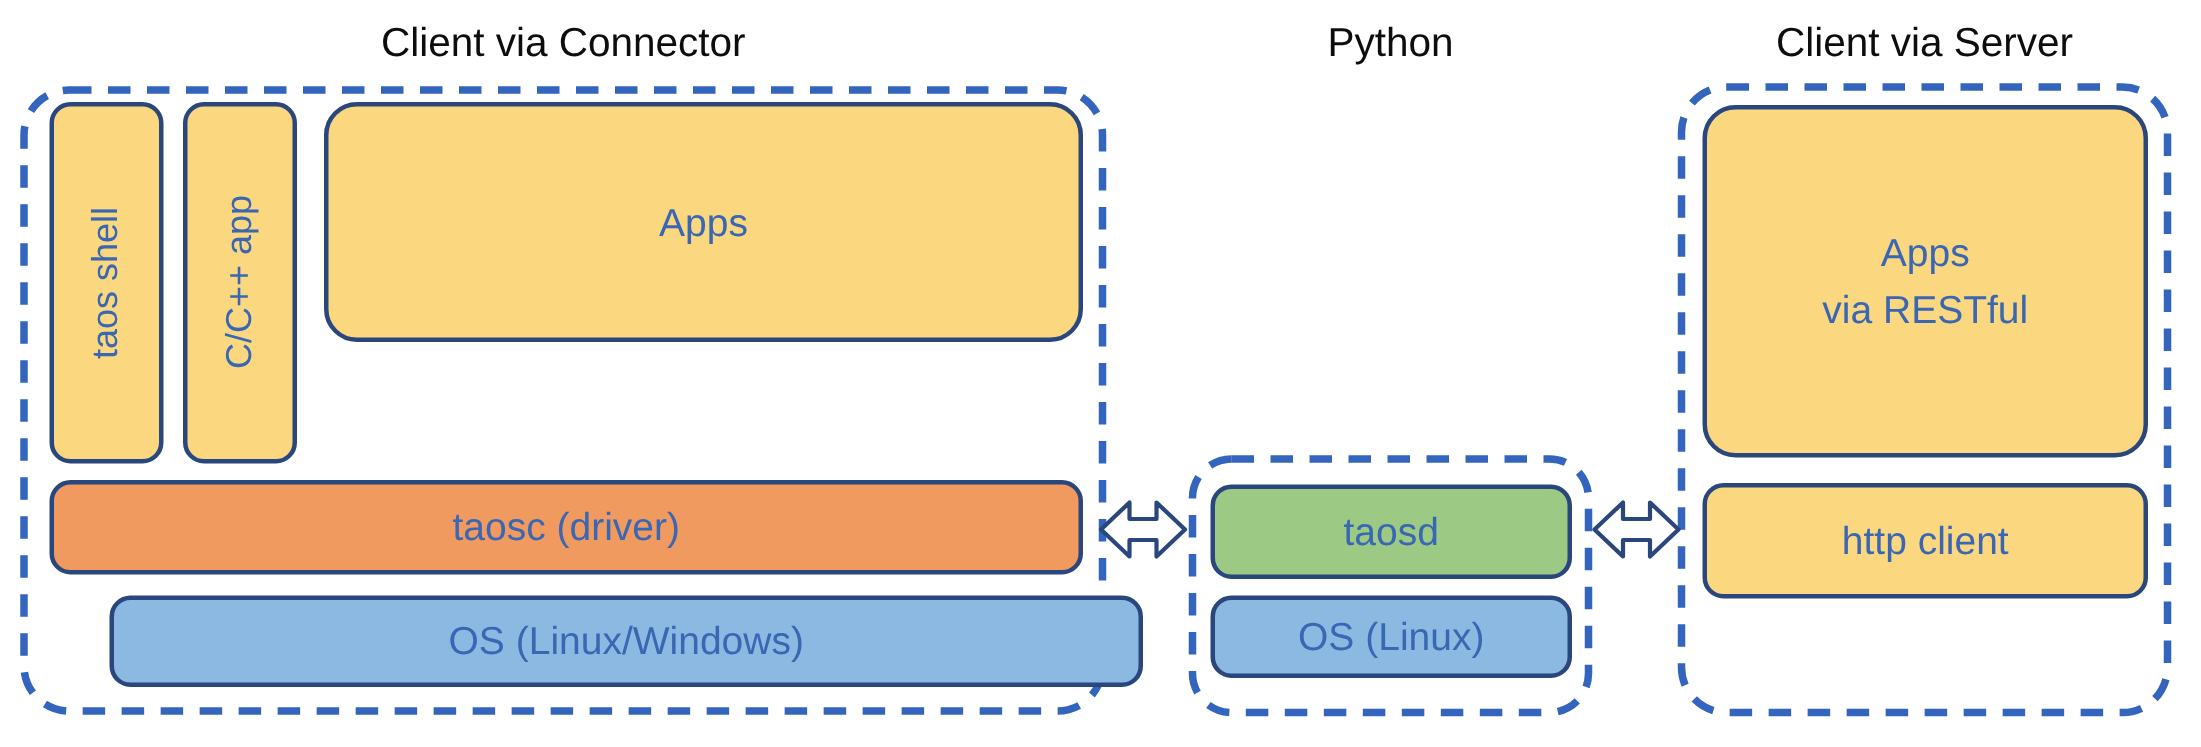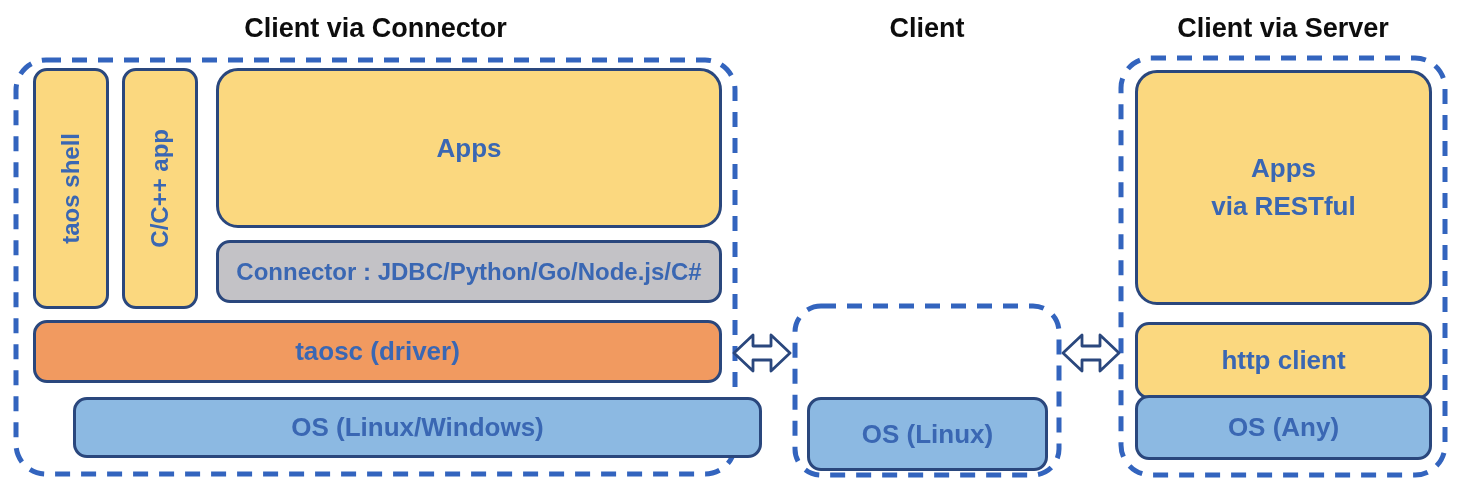--- a/index.html
+++ b/index.html
@@ -2,21 +2,21 @@
 <html style="--yellow-fill: #fbd87f; --orange-fill: #f19a60; --blue-fill: #8cb9e2; --green-fill: #9cc983; --gray-fill: #c3c2c6; --dash-border: #3364be; --box-border: #2a477d; --label-blue: #3a67b3; --title-color: #0d0d0d;"><head>
 <meta charset="utf-8">
 <style>
   html, body { margin: 0; padding: 0; background: #ffffff; }
   .stage {
     position: relative;
     width: 1467px;
     height: 498px;
     background: #ffffff;
     font-family: "Liberation Sans", sans-serif;
-    font-weight: bold;
+    font-weight: normal;
     overflow: hidden;
   }
   .sec-title {
     position: absolute;
     top: 13px;
     text-align: center;
     font-size: 27px;
     color: var(--title-color, #0d0d0d);
     white-space: nowrap;
   }
@@ -49,70 +49,67 @@
   .box.connector-font { font-size: 24px; }
   .multiline { white-space: pre-line; line-height: 1.45; }
   .link-arrow { position: absolute; }
 </style>
 </head>
 <body>
 
 <div class="stage">
 
   <div class="sec-title" style="left:13px; width:725px;">Client via Connector</div>
-  <div class="sec-title" style="left:792px; width:270px;">Client</div>
+  <div class="sec-title" style="left:792px; width:270px;">Python</div>
   <div class="sec-title" style="left:1118px; width:330px;">Client via Server</div>
 
   <div class="container" style="left:13px; top:57px; width:725px; height:420px;">
     <svg class="dash-rect" width="725" height="420">
       <rect x="3" y="3" width="719" height="414" rx="30" ry="30" fill="none" stroke="var(--dash-border)" stroke-width="5" stroke-dasharray="15 11"></rect>
     </svg>
     <div class="box yellow vertical" style="left:20px; top:11px; width:76px; height:241px;">
       <span>taos shell</span>
     </div>
     <div class="box yellow vertical" style="left:109px; top:11px; width:76px; height:241px;">
       <span>C/C++ app</span>
     </div>
     <div class="box yellow big-radius" style="left:203px; top:11px; width:506px; height:160px;">
       <span>Apps</span>
     </div>
-    <div class="box gray connector-font" style="left:203px; top:183px; width:506px; height:63px;">
-      <span>Connector : JDBC/Python/Go/Node.js/C#</span>
-    </div>
     <div class="box orange" style="left:20px; top:263px; width:689px; height:63px;">
       <span>taosc (driver)</span>
     </div>
     <div class="box blue" style="left:20px; top:340px; width:689px; height:61px;margin-left:40px;">
       <span>OS (Linux/Windows)</span>
     </div>
   </div>
 
   <div class="container" style="left:792px; top:303px; width:270px; height:175px;">
     <svg class="dash-rect" width="270" height="175">
       <rect x="3" y="3" width="264" height="169" rx="26" ry="26" fill="none" stroke="var(--dash-border)" stroke-width="5" stroke-dasharray="15 11"></rect>
     </svg>
-    <div class="box blue" style="left:15px; top:94px; width:241px; height:74px;">
+    <div class="box green" style="left:15px; top:20px; width:241px; height:63px;">
+      <span>taosd</span>
+    </div>
+    <div class="box blue" style="left:15px; top:94px; width:241px; height:55px;">
       <span>OS (Linux)</span>
     </div>
   </div>
 
   <div class="container" style="left:1118px; top:55px; width:330px; height:423px;">
     <svg class="dash-rect" width="330" height="423">
       <rect x="3" y="3" width="324" height="417" rx="30" ry="30" fill="none" stroke="var(--dash-border)" stroke-width="5" stroke-dasharray="15 11"></rect>
     </svg>
     <div class="box yellow big-radius" style="left:17px; top:15px; width:297px; height:235px;">
       <span class="multiline">Apps
 via RESTful</span>
     </div>
     <div class="box yellow" style="left:17px; top:267px; width:297px; height:77px;">
       <span>http client</span>
     </div>
-    <div class="box blue" style="left:17px; top:340px; width:297px; height:65px;">
-      <span>OS (Any)</span>
-    </div>
   </div>
 
   <svg class="link-arrow" style="left:731px; top:331px;" width="62" height="44" viewBox="0 0 62 44">
     <polygon points="3,22 22,4 22,15 40,15 40,4 59,22 40,40 40,29 22,29 22,40" fill="#ffffff" stroke="var(--box-border)" stroke-width="2.8" stroke-linejoin="round"></polygon>
   </svg>
   <svg class="link-arrow" style="left:1060px; top:331px;" width="62" height="44" viewBox="0 0 62 44">
     <polygon points="3,22 22,4 22,15 40,15 40,4 59,22 40,40 40,29 22,29 22,40" fill="#ffffff" stroke="var(--box-border)" stroke-width="2.8" stroke-linejoin="round"></polygon>
   </svg>
 
 </div>

